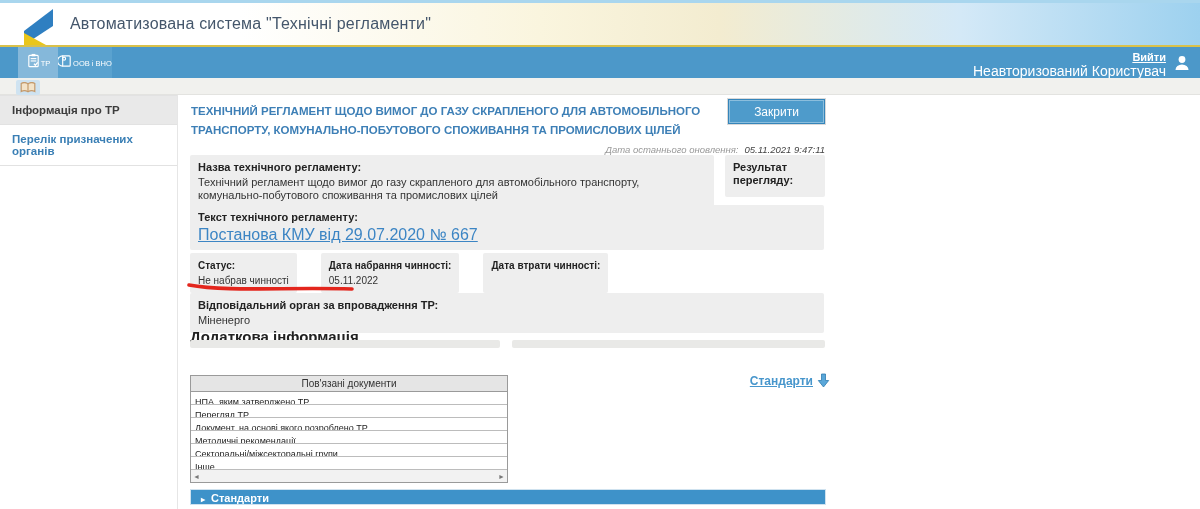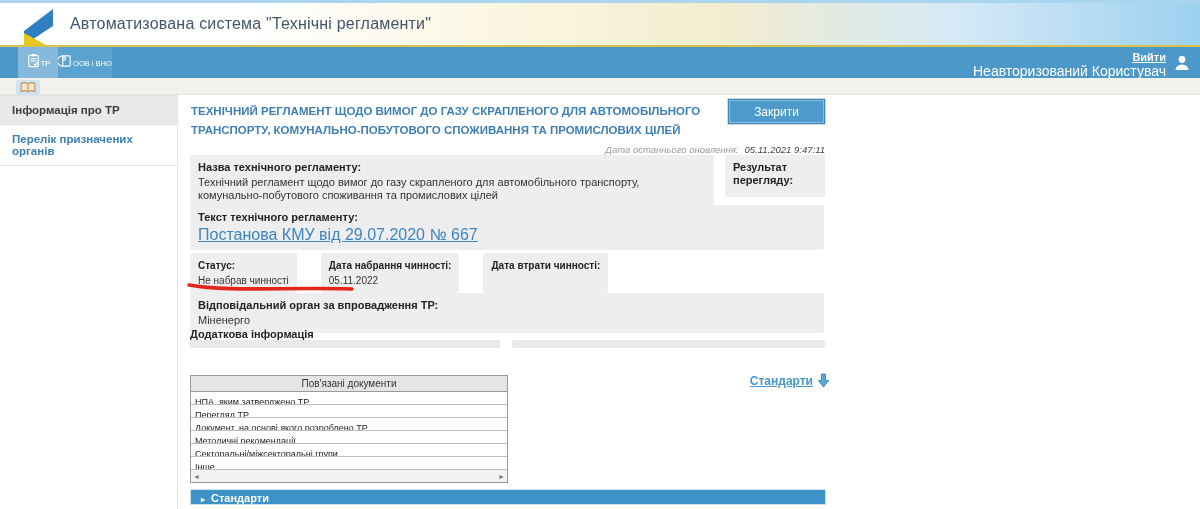--- a/index.html
+++ b/index.html
@@ -55,21 +55,21 @@
   .box-review { left:540px; top:60px; width:100px; min-height:42px; }
   .box-text { left:5px; top:110px; width:634px; min-height:42px; }
   .box-text a { display:inline-block; font-size:16px; color:#3c85c4; text-decoration:underline; cursor:pointer; }
   .inline-boxes { position:absolute; left:5px; top:158px; display:flex; gap:24px; }
   .inline-boxes .gbox { position:static; font-size:10px; white-space:nowrap; min-height:34px; }
   .box-end { min-width:112px; }
   .box-resp { left:5px; top:198px; width:634px; min-height:29px; }
 
   .annot { position:absolute; left:1px; top:185px; width:172px; height:16px; pointer-events:none; }
 
-  .add-label { position:absolute; left:5px; top:233px; font-size:11px; font-weight:bold; color:#222; }
+  .add-label { position:absolute; left:5px; top:233px; font-size:15px; font-weight:bold; color:#222; }
   .bar { position:absolute; top:245px; height:8px; background:#e9e9e7; border-radius:2px; }
   .bar1 { left:5px; width:310px; }
   .bar2 { left:327px; width:313px; }
 
   
   .rtable { position:absolute; left:5px; top:280px; width:318px; border:1px solid #9a9a9a; background:#fff; }
   .rt-head { height:16px; line-height:16px; text-align:center; font-size:10px; color:#333;
     background:#e5e5e5; border-bottom:1px solid #9a9a9a; }
   .rt-row { height:13px; line-height:12px; font-size:9px; color:#222; padding:4px 4px;
     border-bottom:1px solid #bcbcbc; overflow:hidden; cursor:pointer; }

